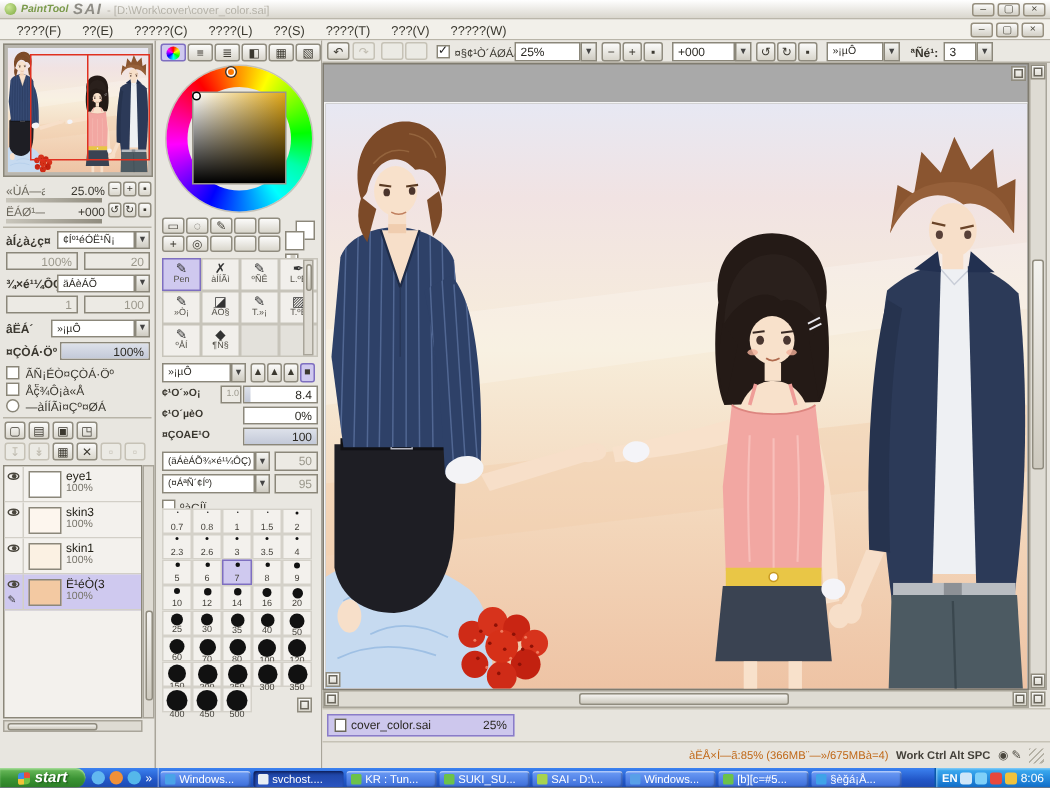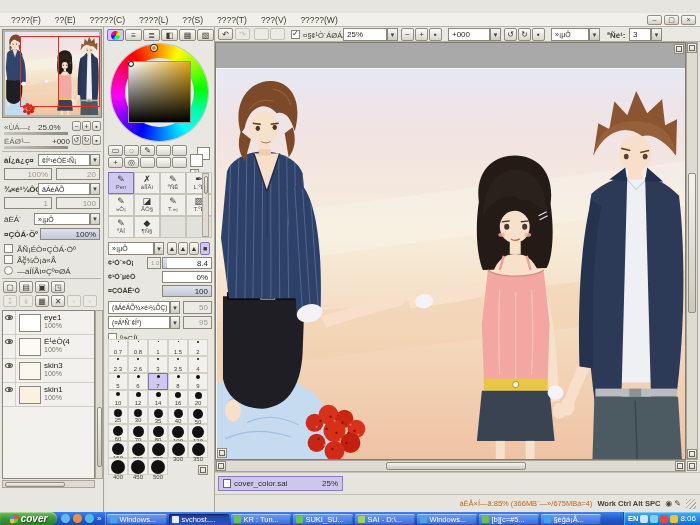--- a/index.html
+++ b/index.html
@@ -200,20 +200,38 @@
             <circle cx="108" cy="374" r="1"></circle>
             <circle cx="142" cy="364" r="1"></circle>
           </g>
 </g>
 </symbol>
 </defs>
 </svg>
 
 <div id="app">
 
+  <div class="abs" style="left:0;top:0;width:700px;height:13px;background:linear-gradient(#ffffff,#d9d6cd);border-bottom:1px solid #bab6aa;display:flex;align-items:center;padding:0 3px;gap:3px">
+    <span style="width:8px;height:8px;border-radius:50%;background:radial-gradient(circle at 35% 35%,#cfe89a,#7aa83e);display:inline-block"></span>
+    <span style="font-style:italic;font-size:7px;color:#7a9a4a;font-weight:bold">PaintTool</span>
+    <span style="font-style:italic;font-size:10px;color:#8f8d86;font-weight:bold;letter-spacing:1px">SAI</span>
+    <span style="font-size:7.5px;color:#b5b2a8">- [D:\Work\cover\cover_color.sai]</span>
+    <span style="margin-left:auto;display:flex;gap:2px">
+
+    <span class="glyphbtn" style="width:15px;height:9px;background:linear-gradient(#fbfbfa,#d2cfc5);border:1px solid #968f7f;border-radius:2px;font-size:7px;color:#4a473c;display:flex;align-items:center;justify-content:center;line-height:7px">
+          <i style="font-style:normal">–</i>
+        </span>
+        <span class="glyphbtn" style="width:15px;height:9px;background:linear-gradient(#fbfbfa,#d2cfc5);border:1px solid #968f7f;border-radius:2px;font-size:7px;color:#4a473c;display:flex;align-items:center;justify-content:center;line-height:7px">
+          <i style="font-style:normal">▢</i>
+        </span>
+        <span class="glyphbtn" style="width:15px;height:9px;background:linear-gradient(#fbfbfa,#d2cfc5);border:1px solid #968f7f;border-radius:2px;font-size:7px;color:#4a473c;display:flex;align-items:center;justify-content:center;line-height:7px">
+          <i style="font-style:normal">×</i>
+        </span>
+      </span>
+  </div>
 
   <div class="abs" style="left:0;top:13px;width:700px;height:14px;background:#f2f0ea;border-bottom:1px solid #b8b4a8;display:flex;align-items:center;padding:0 4px">
     <span style="display:flex">
 
     <span style="padding:0 7px;font-size:8.5px;color:#3a382f">????(F)</span>
         <span style="padding:0 7px;font-size:8.5px;color:#3a382f">??(E)</span>
         <span style="padding:0 7px;font-size:8.5px;color:#3a382f">?????(C)</span>
         <span style="padding:0 7px;font-size:8.5px;color:#3a382f">????(L)</span>
         <span style="padding:0 7px;font-size:8.5px;color:#3a382f">??(S)</span>
         <span style="padding:0 7px;font-size:8.5px;color:#3a382f">????(T)</span>
@@ -238,21 +256,21 @@
 
     <div class="abs" style="left:2px;top:2px;width:100px;height:89px;border:1px solid #8b877a;background:#b9b6ae;padding:2px">
       <svg width="94" height="83" viewBox="0 0 470 390" preserveAspectRatio="none">
           <use href="#artsym"></use>
         </svg>
       <div class="abs" style="left:17px;top:6px;width:80px;height:71px;border:1px solid #e03020"></div>
       <div class="abs" style="left:55px;top:6px;width:1px;height:71px;background:#e03020"></div>
     </div>
 
     <span class="lbl" style="left:4px;top:96px;width:26px;color:#6b675c">«ÙÁ—a</span>
-    <span class="lbl" style="left:38px;top:96px;width:32px;">25.0%</span>
+    <span class="lbl" style="left:38px;top:96px;width:32px;text-align:right">25.0%</span>
     <span style="position:absolute;left:4px;top:105px;width:64px;height:3px;background:linear-gradient(to right,#c9c6bc,#8f8b7e)"></span>
     <span class="abs" style="left:72px;top:94px;display:flex;gap:1px">
 
     <span class="ib" style="position:static;width:9px;height:10px;font-size:7px">
           <i style="font-style:normal">−</i>
         </span>
         <span class="ib" style="position:static;width:9px;height:10px;font-size:7px">
           <i style="font-style:normal">+</i>
         </span>
         <span class="ib" style="position:static;width:9px;height:10px;font-size:7px">
@@ -295,21 +313,21 @@
         <i style="font-style:normal;font-size:7px">äÁèÁÕ</i>
       </span>
     <span class="ddb" style="left:90px;top:156px;width:10px;height:12px">▼</span>
     <span class="fld dis" style="left:4px;top:170px;width:48px;height:12px;justify-content:flex-end">
         <i style="font-style:normal">1</i>
       </span>
     <span class="fld dis" style="left:56px;top:170px;width:44px;height:12px;justify-content:flex-end">
         <i style="font-style:normal">100</i>
       </span>
 
-    <span class="lbl" style="left:4px;top:188px;width:30px;font-weight:normal">âËÁ´</span>
+    <span class="lbl" style="left:4px;top:188px;width:30px;font-weight:bold">âËÁ´</span>
     <span class="fld" style="left:34px;top:186px;width:56px;height:12px">
         <i style="font-style:normal;font-size:7px">»¡µÔ</i>
       </span>
     <span class="ddb" style="left:90px;top:186px;width:10px;height:12px">▼</span>
 
     <span class="lbl" style="left:4px;top:203px;width:36px;font-weight:bold">¤ÇÒÁ·Öº</span>
     <span class="bar" style="left:40px;top:201px;width:60px;height:12px">
         <span class="fill" style="width:100%"></span>
         <span class="bv">100%</span>
       </span>
@@ -369,43 +387,44 @@
           <span class="lthumb" style="background: rgb(255, 255, 255);"></span>
           <span class="lmeta">
             <span class="lname" style="display:block">eye1</span>
             <span class="lop" style="display:block">100%</span>
           </span>
         </div>
         <div class="lrow">
           <span class="eyebox">
             <span class="eyeic"></span>
           </span>
-          <span class="lthumb" style="background: rgb(253, 250, 246);"></span>
+          <span class="lthumb" style="background: rgb(253, 246, 238);"></span>
           <span class="lmeta">
-            <span class="lname" style="display:block">Ë¹éÒ(4</span>
+            <span class="lname" style="display:block">skin3</span>
             <span class="lop" style="display:block">100%</span>
           </span>
         </div>
         <div class="lrow">
           <span class="eyebox">
             <span class="eyeic"></span>
           </span>
-          <span class="lthumb" style="background: rgb(253, 246, 238);"></span>
-          <span class="lmeta">
-            <span class="lname" style="display:block">skin3</span>
-            <span class="lop" style="display:block">100%</span>
-          </span>
-        </div>
-        <div class="lrow">
-          <span class="eyebox">
-            <span class="eyeic"></span>
-          </span>
           <span class="lthumb" style="background: rgb(251, 241, 227);"></span>
           <span class="lmeta">
             <span class="lname" style="display:block">skin1</span>
+            <span class="lop" style="display:block">100%</span>
+          </span>
+        </div>
+        <div class="lrow sel">
+          <span class="eyebox">
+            <span class="eyeic"></span>
+            <span class="penic">✎</span>
+          </span>
+          <span class="lthumb" style="background: rgb(243, 201, 162);"></span>
+          <span class="lmeta">
+            <span class="lname" style="display:block">Ë¹éÒ(3</span>
             <span class="lop" style="display:block">100%</span>
           </span>
         </div>
       </div>
     <div class="sb" style="left:95px;top:283px;width:8px;height:169px">
         <span class="sbthumb" style="left:1px;width:5px;top:96px;height:60px"></span>
       </div>
     <div class="sb" style="left:2px;top:453px;width:93px;height:8px">
         <span class="sbthumb" style="top:1px;height:5px;left:2px;width:60px"></span>
       </div>
@@ -839,21 +858,21 @@
       <span class="glyphic">◉</span>
           <span class="glyphic">✎</span>
         </span>
       <span style="width:10px;height:10px;background:repeating-linear-gradient(135deg,#b5b1a5 0 1px,transparent 1px 3px)"></span>
     </div>
   </div>
 
   <div id="taskbar">
     <div id="startbtn">
         <span class="flag"></span>
-        <span>cover</span>
+        <span>start</span>
       </div>
     <div class="ql">
       <span style="display:flex;gap:3px">
 
       <span class="qli" style="background: rgb(98, 184, 240);"></span>
           <span class="qli" style="background: rgb(240, 144, 56);"></span>
           <span class="qli" style="background: rgb(85, 183, 234);"></span>
         </span>
       <span style="color:#fff;font-size:8px">»</span>
     </div>

